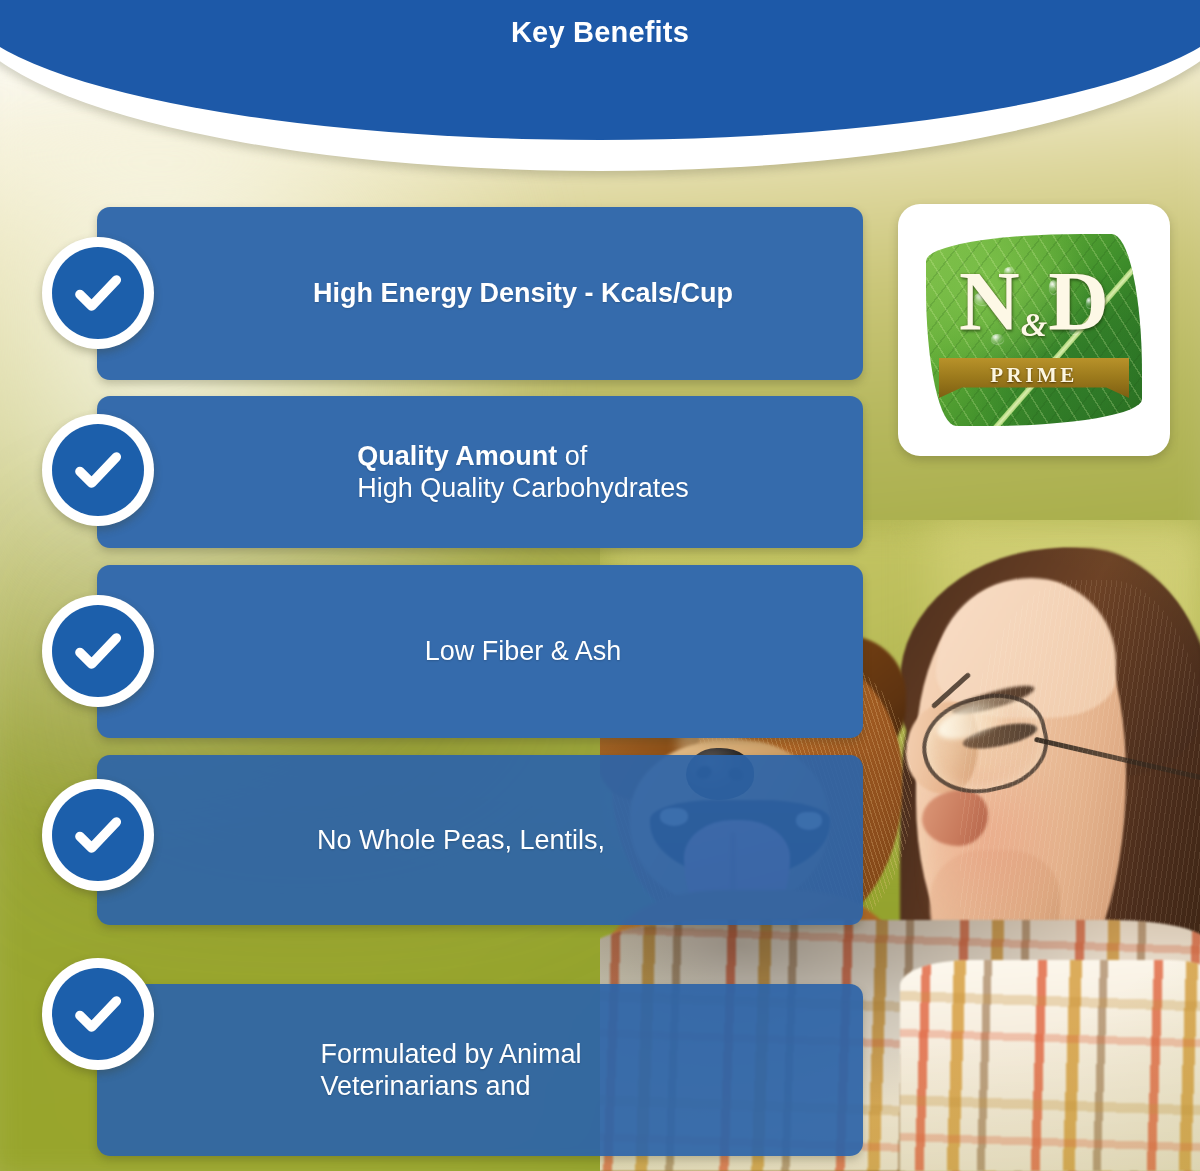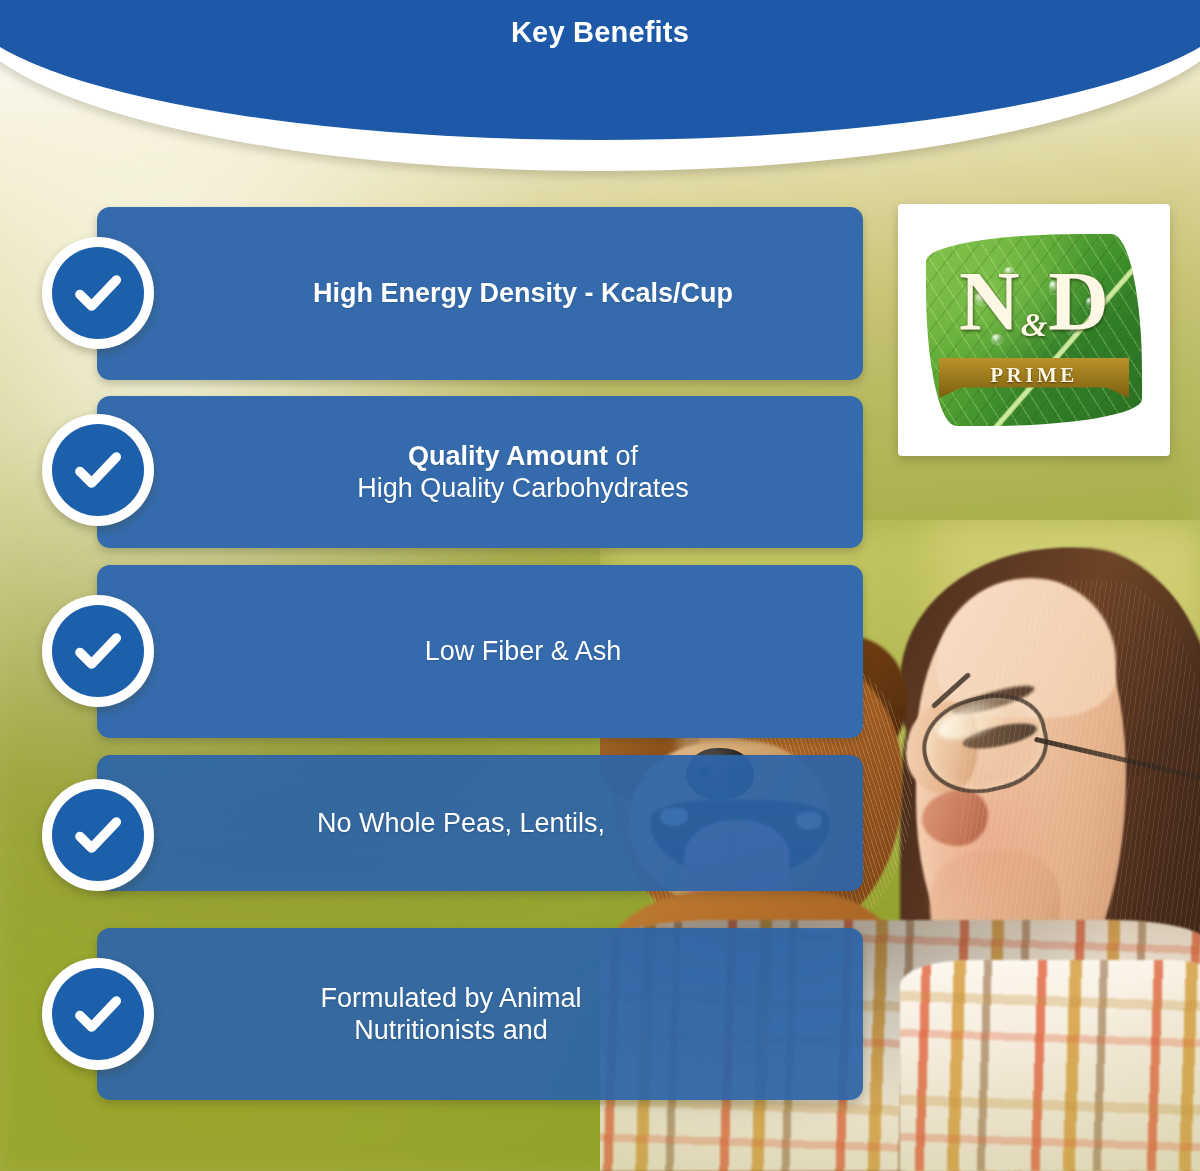--- a/index.html
+++ b/index.html
@@ -326,21 +326,21 @@
     position:absolute; left:97px;
     width:766px;
     background:#356bac;
     border-radius:13px;
     box-shadow:0 4px 8px rgba(60,60,30,.26);
     display:flex; align-items:center; justify-content:center;
     overflow:hidden;
   }
   .card.translucent { background:rgba(45,100,168,.93); }
   .card-text {
-    color:#ffffff; text-align:center; line-height:1.20;
+    color:#ffffff; text-align:left; line-height:1.20;
     font-size:27px; font-weight:bold;
     padding:0 26px 0 112px;
     text-shadow:0 1px 2px rgba(0,0,0,.17);
   }
   .card-text .ln { display:block; }
   .card-text .semi { font-weight:400; }
   .card-text .heavy { font-weight:800; }
 
   .check {
     position:absolute; left:42px;
@@ -354,21 +354,21 @@
   .check-inner {
     width:92px; height:92px; border-radius:50%;
     background:#1c5fab;
     display:flex; align-items:center; justify-content:center;
   }
   .check-mark { width:58px; height:58px; display:block; }
 
   
   #logo-tile {
     position:absolute; left:898px; top:204px; width:272px; height:252px;
-    background:#ffffff; border-radius:4px;
+    background:#ffffff; border-radius:22px;
     box-shadow:0 4px 10px rgba(60,60,30,.26);
     z-index:6; overflow:hidden;
     display:flex; align-items:center; justify-content:center;
   }
   #leaf {
     position:relative; width:216px; height:192px;
   }
   .leaf-shape {
     position:absolute; inset:0;
     background:
@@ -533,39 +533,39 @@
   <div class="check" style="top:595px;">
     <div class="check-inner">
       <svg class="check-mark" viewBox="0 0 24 24">
         <path d="M4.5 12.6 L9.4 17.4 L19.6 6.6" fill="none" stroke="#fff" stroke-width="3.9" stroke-linecap="round" stroke-linejoin="round"></path>
       </svg>
     </div>
   </div>
 </div>
 
 <div class="row">
-  <div class="card translucent" style="top:755px; height:136px;">
+  <div class="card translucent" style="top:755px; height:170px;">
     <div class="card-text" style="padding-right:150px;">
       <span class="ln semi">No Whole Peas, Lentils,</span>
     </div>
   </div>
   <div class="check" style="top:779px;">
     <div class="check-inner">
       <svg class="check-mark" viewBox="0 0 24 24">
         <path d="M4.5 12.6 L9.4 17.4 L19.6 6.6" fill="none" stroke="#fff" stroke-width="3.9" stroke-linecap="round" stroke-linejoin="round"></path>
       </svg>
     </div>
   </div>
 </div>
 
 <div class="row">
-  <div class="card translucent" style="top:928px; height:172px;">
+  <div class="card translucent" style="top:984px; height:172px;">
     <div class="card-text" style="padding-right:170px;">
       <span class="ln semi">Formulated by Animal</span>
-      <span class="ln semi">Nutritionists and</span>
+      <span class="ln semi">Veterinarians and</span>
     </div>
   </div>
   <div class="check" style="top:958px;">
     <div class="check-inner">
       <svg class="check-mark" viewBox="0 0 24 24">
         <path d="M4.5 12.6 L9.4 17.4 L19.6 6.6" fill="none" stroke="#fff" stroke-width="3.9" stroke-linecap="round" stroke-linejoin="round"></path>
       </svg>
     </div>
   </div>
 </div>

